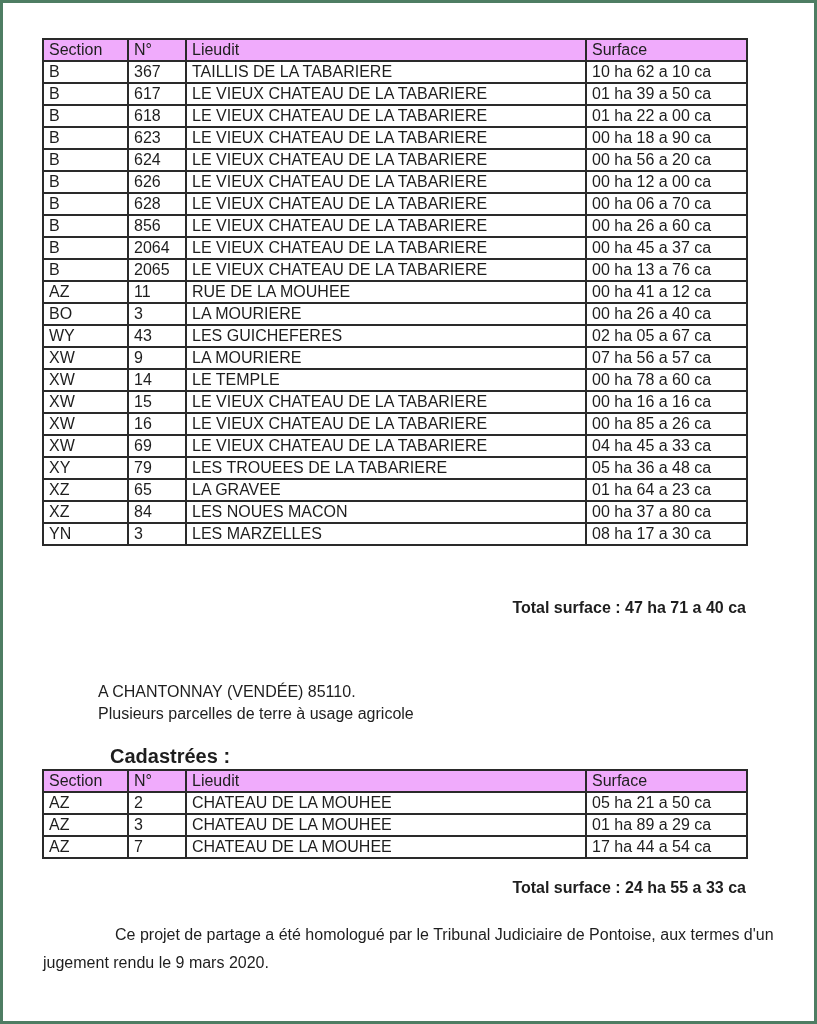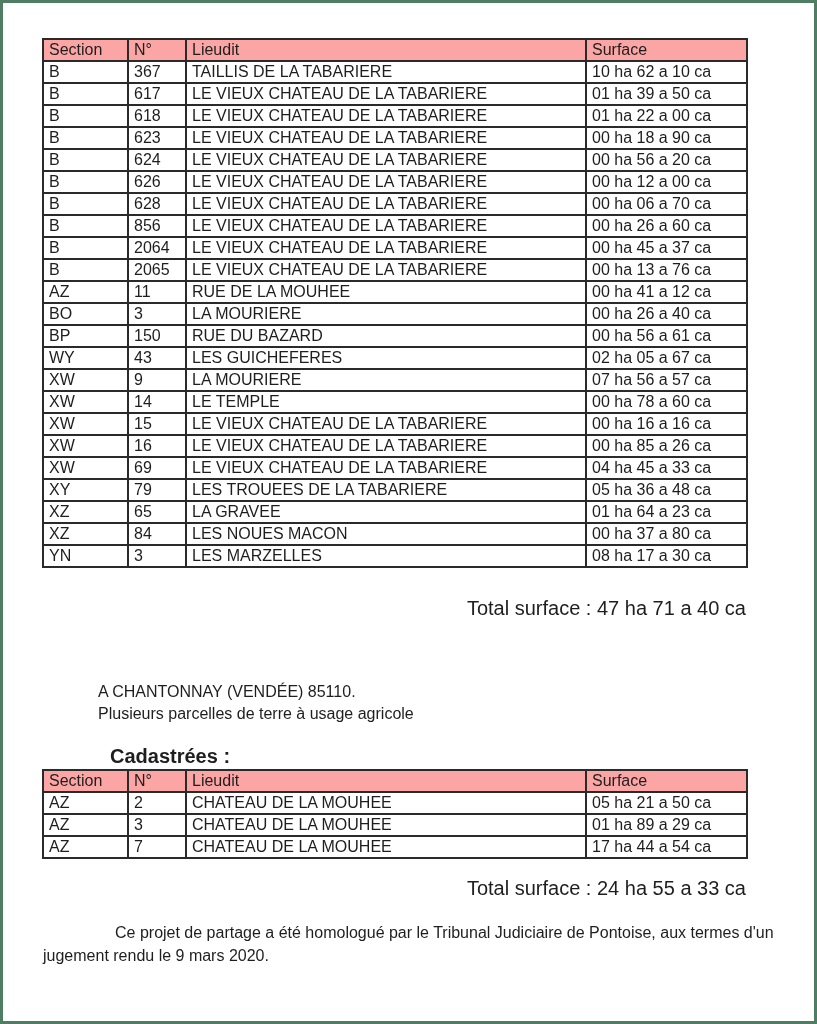--- a/index.html
+++ b/index.html
@@ -39,35 +39,36 @@
     padding: 0 5px;
     height: 22px;
     box-sizing: border-box;
     line-height: 18px;
     font-weight: normal;
     text-align: left;
     white-space: nowrap;
     overflow: hidden;
   }
   table.cadastral th {
-    background: #fca5a5;
+    background: #f0abfc;
     margin-top: 32px;
   }
   .col-section { width: 85px; }
   .col-num     { width: 58px; }
   .col-lieudit { width: 400px; }
   .col-surface { width: 161px; }
 
   .total-line {
     position: absolute;
     left: 42px;
     width: 704px;
     text-align: right;
-    font-size: 20px;
+    font-size: 16px;
     line-height: 20px;
+    font-weight: bold;
   }
   #total-1 { top: 598px; }
   #total-2 { top: 878px; }
 
   .intro-block {
     position: absolute;
     left: 98px;
     top: 681px;
     font-size: 16px;
     line-height: 22px;
@@ -79,21 +80,21 @@
     font-size: 20px;
     line-height: 22px;
     font-weight: bold;
   }
   .legal-paragraphs {
     position: absolute;
     left: 43px;
     top: 921px;
     width: 734px;
     font-size: 16px;
-    line-height: 23px;
+    line-height: 28px;
   }
   .legal-paragraphs p {
     margin: 0;
     text-indent: 72px;
     text-align: left;
   }
 </style>
 </head>
 <body>
 
@@ -194,26 +195,20 @@
           <td>00 ha 41 a 12 ca</td>
         </tr>
 
         <tr>
           <td>BO</td>
           <td>3</td>
           <td>LA MOURIERE</td>
           <td>00 ha 26 a 40 ca</td>
         </tr>
 
-        <tr>
-          <td>BP</td>
-          <td>150</td>
-          <td>RUE DU BAZARD</td>
-          <td>00 ha 56 a 61 ca</td>
-        </tr>
 
         <tr>
           <td>WY</td>
           <td>43</td>
           <td>LES GUICHEFERES</td>
           <td>02 ha 05 a 67 ca</td>
         </tr>
 
         <tr>
           <td>XW</td>

